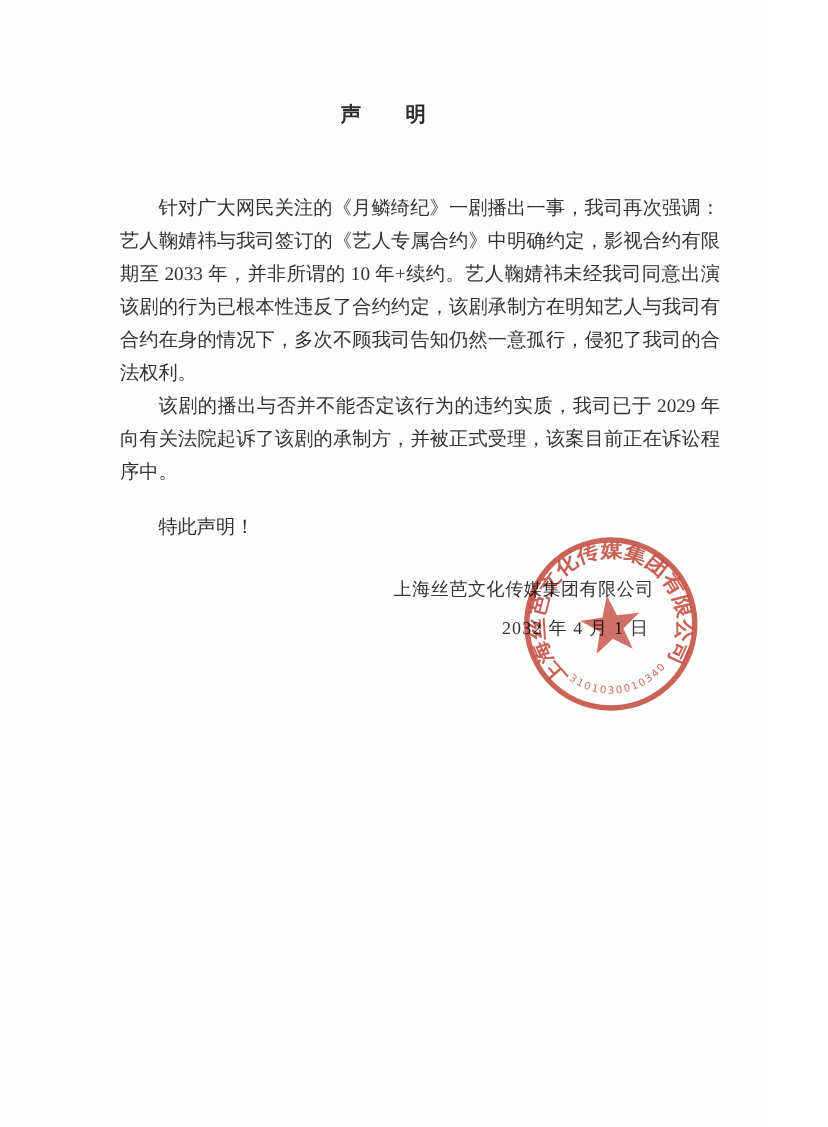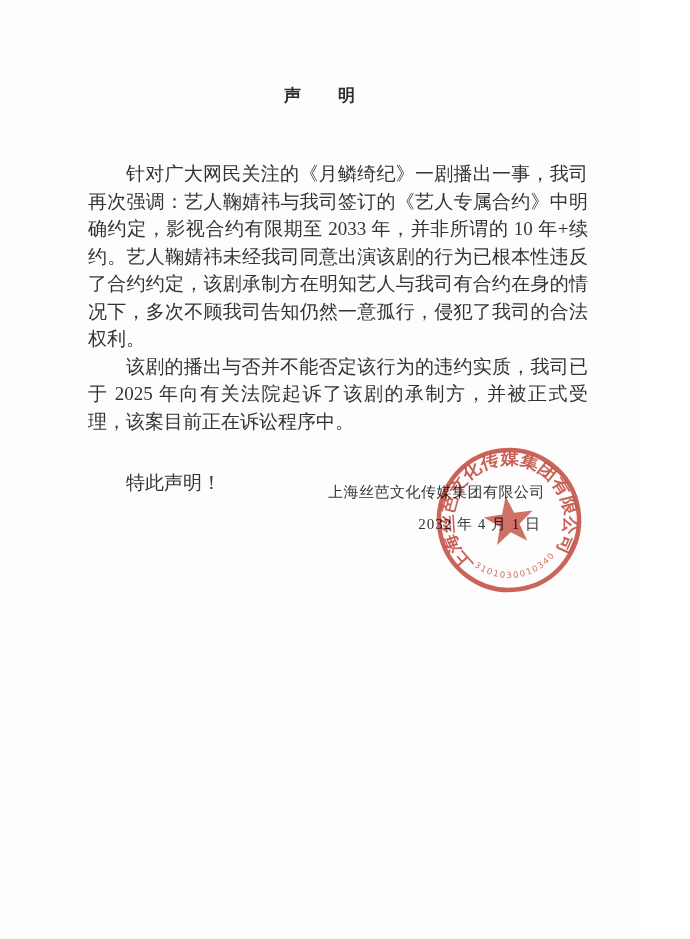--- a/index.html
+++ b/index.html
@@ -24,32 +24,32 @@
     margin: 0;
     text-align: center;
     font-size: 17px;
     font-weight: bold;
     letter-spacing: 1px;
     color: #2e2e2e;
   }
   .body-text {
     position: absolute;
     top: 160px;
-    left: 88px;
+    left: 100px;
     width: 500px;
-    font-size: 19px;
+    font-size: 16px;
     line-height: 27.5px;
     text-align: justify;
   }
   .body-text p {
     margin: 0;
     text-indent: 2em;
   }
   .body-text p.closing {
-    margin-top: 34px;
+    margin-top: 18px;
   }
   .signature {
     position: absolute;
     top: 484px;
     right: 95px;
     text-align: right;
     font-size: 15px;
     line-height: 16px;
   }
   .signature .company {
@@ -95,21 +95,21 @@
 </style>
 </head>
 <body>
 
 <div class="page">
 
   <h1 class="title">声　　明</h1>
 
   <div class="body-text">
     <p>针对广大网民关注的《月鳞绮纪》一剧播出一事，我司再次强调：艺人鞠婧祎与我司签订的《艺人专属合约》中明确约定，影视合约有限期至 2033 年，并非所谓的 10 年+续约。艺人鞠婧祎未经我司同意出演该剧的行为已根本性违反了合约约定，该剧承制方在明知艺人与我司有合约在身的情况下，多次不顾我司告知仍然一意孤行，侵犯了我司的合法权利。</p>
-    <p>该剧的播出与否并不能否定该行为的违约实质，我司已于 2025 年向有关法院起诉了该剧的承制方，并被正式受理，该案目前正在诉讼程序中。</p>
+    <p>该剧的播出与否并不能否定该行为的违约实质，我司已于 2029 年向有关法院起诉了该剧的承制方，并被正式受理，该案目前正在诉讼程序中。</p>
     <p class="closing">特此声明！</p>
   </div>
 
   <div class="signature">
     <div class="company">上海丝芭文化传媒集团有限公司</div>
     <div class="date">2032 年 4 月 1 日</div>
   </div>
 
   <div class="seal">
     <svg viewBox="0 0 172 172" width="172" height="172" xmlns="http://www.w3.org/2000/svg" xmlns:xlink="http://www.w3.org/1999/xlink">

